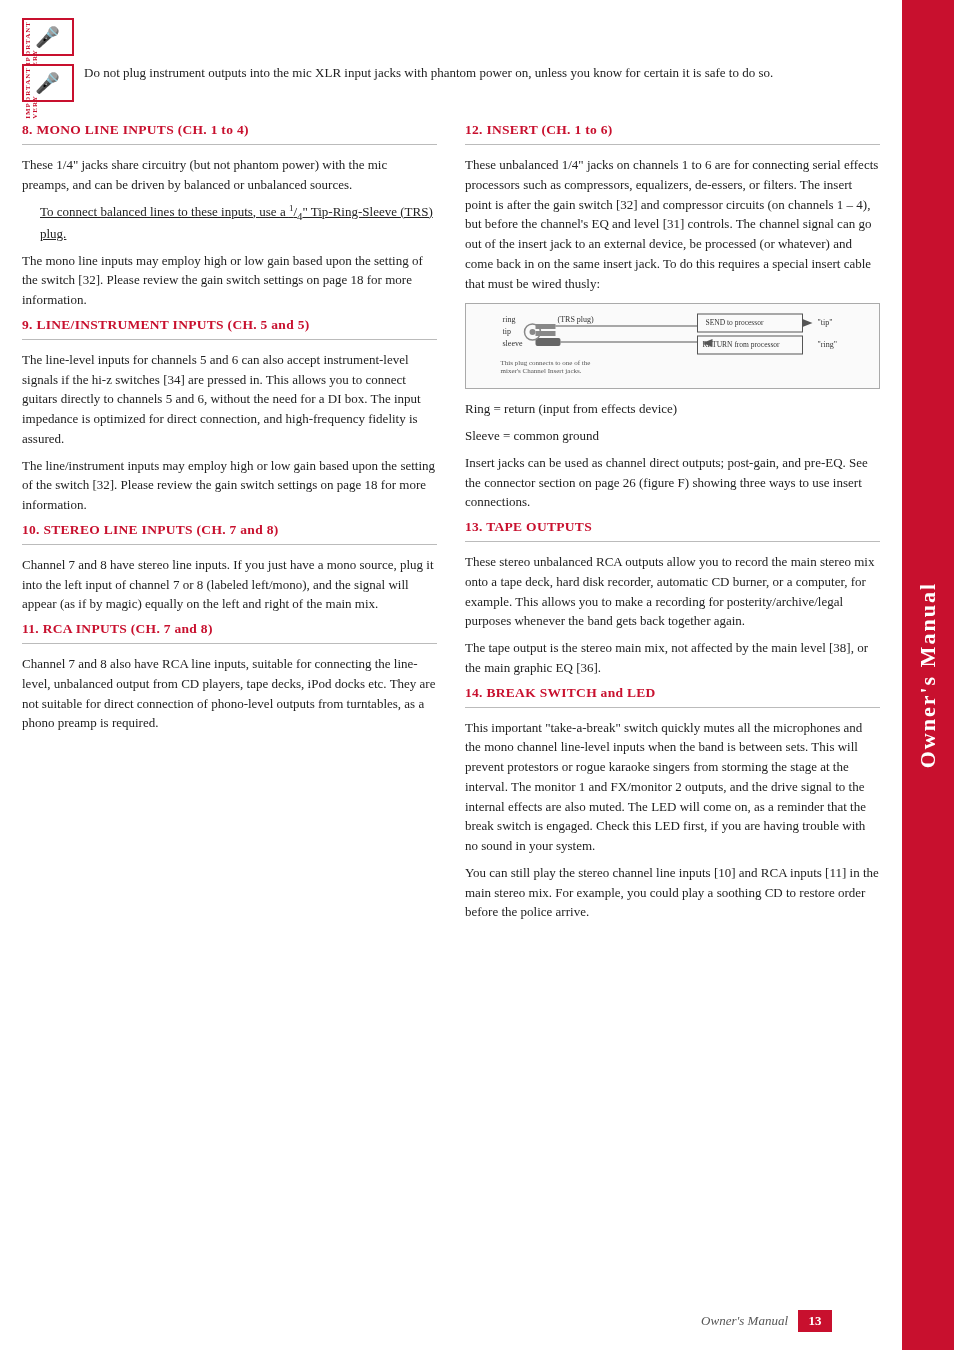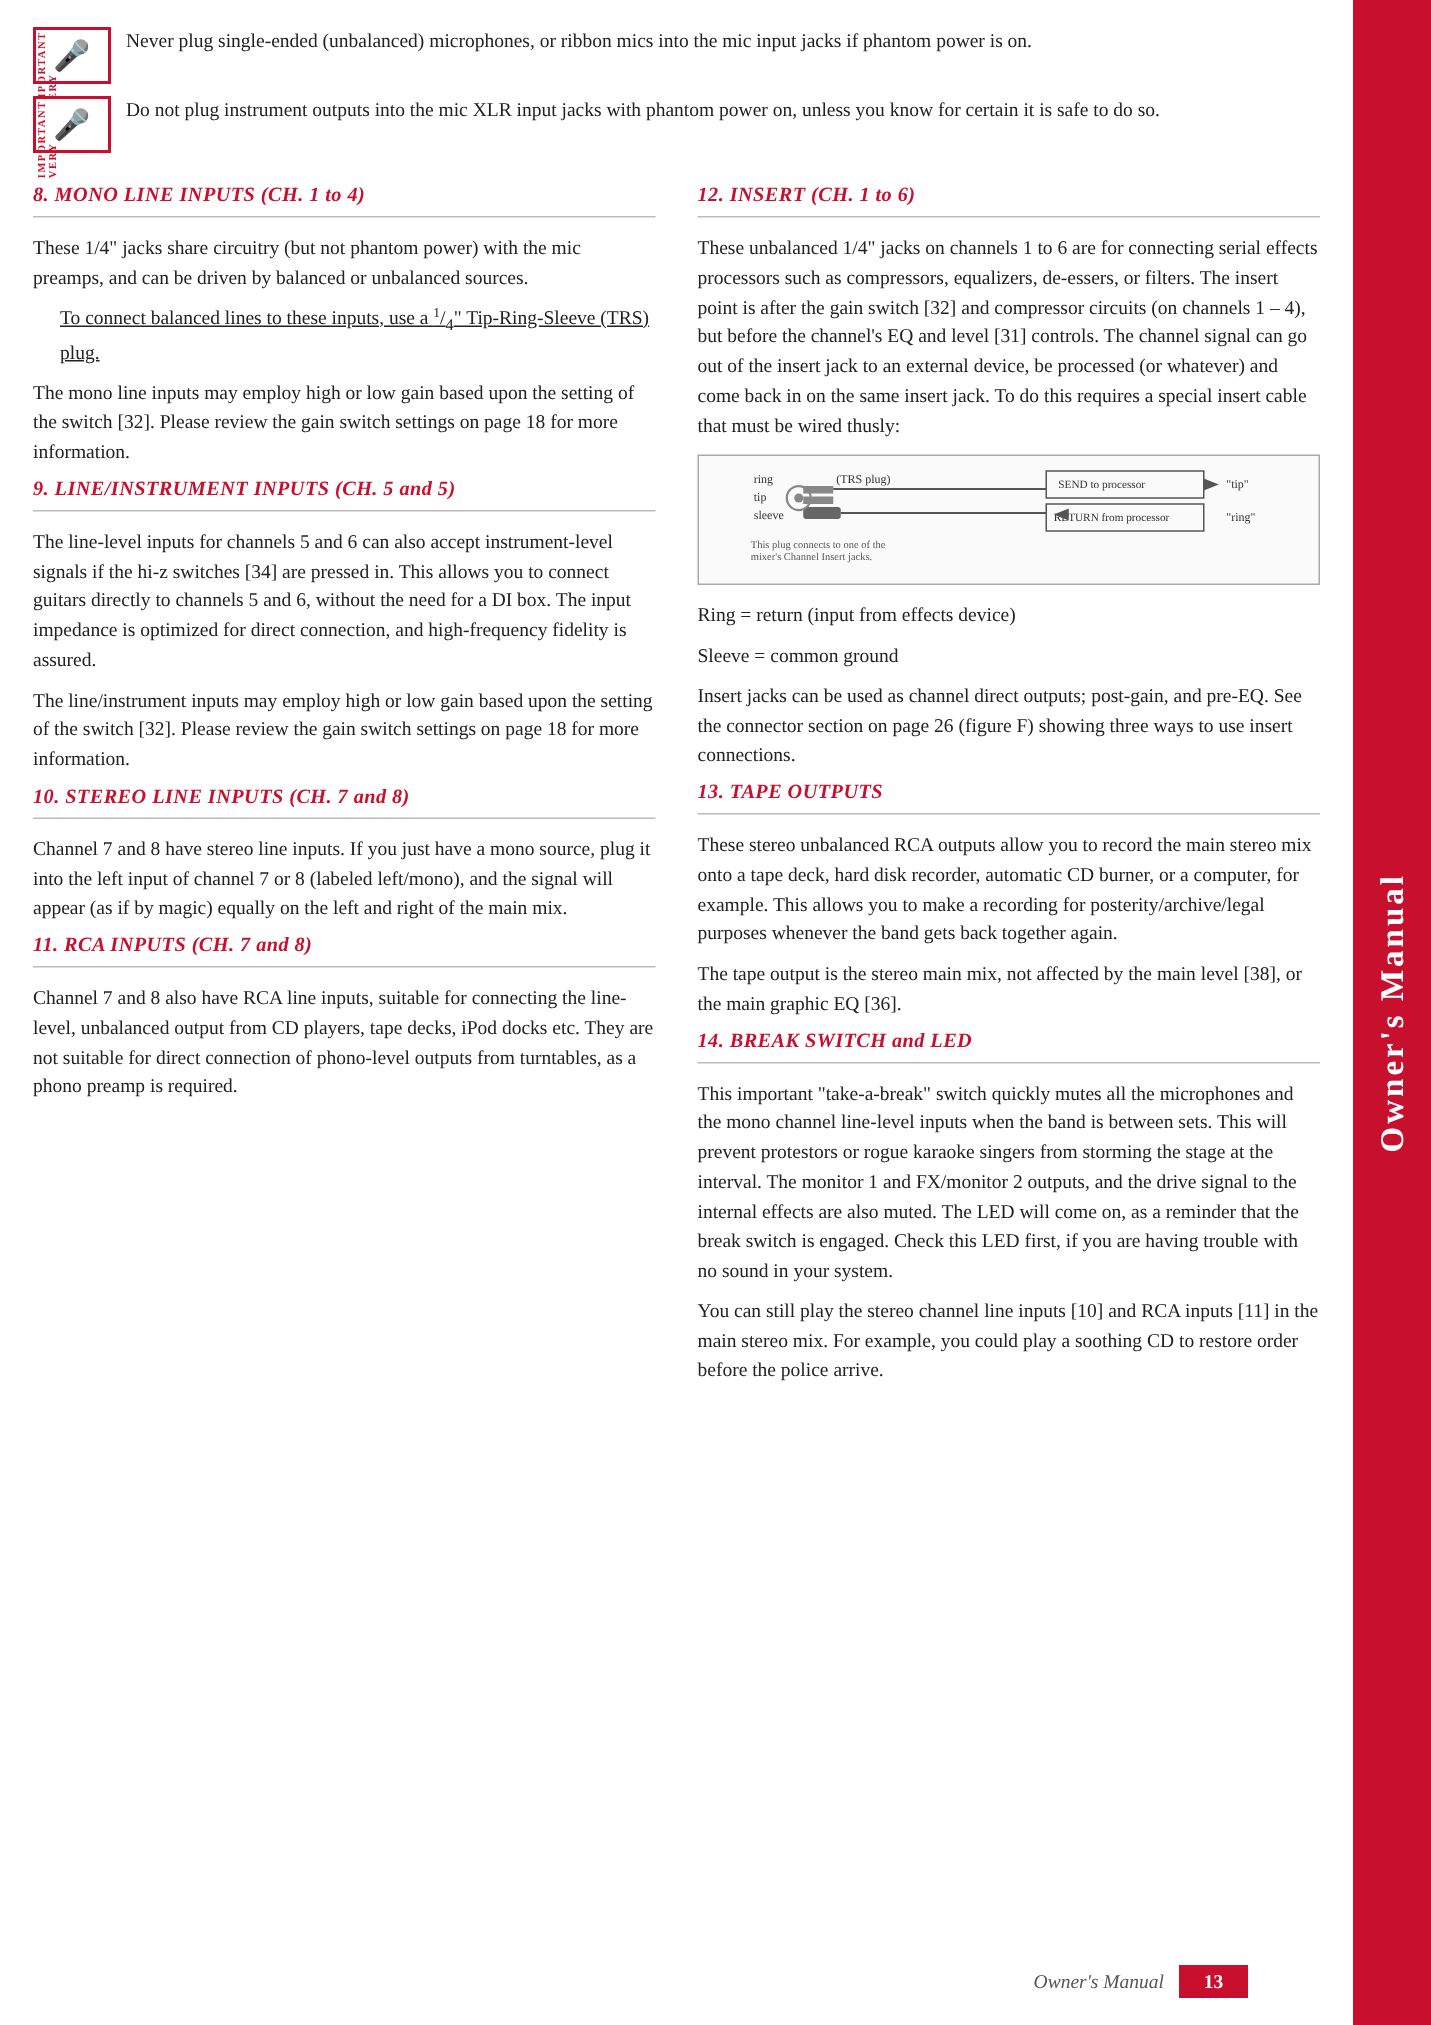--- a/index.html
+++ b/index.html
@@ -120,21 +120,20 @@
       font-size: 13.5px;
       font-weight: bold;
       color: #c8102e;
       margin-bottom: 6px;
       margin-top: 14px;
       letter-spacing: 0.3px;
     }
 
     .section-title:first-child {
       margin-top: 0;
-      font-style: italic;
     }
 
     p {
       font-size: 13px;
       line-height: 1.52;
       margin-bottom: 7px;
       text-align: left;
     }
 
     p.indented {
@@ -166,21 +165,21 @@
       gap: 10px;
     }
 
     .footer-label {
       font-size: 13px;
       font-style: italic;
       color: #555;
     }
 
     .page-number-box {
-      width: 46px;
+      width: 34px;
       height: 22px;
       background: #c8102e;
       color: #fff;
       font-size: 13px;
       font-weight: bold;
       display: flex;
       align-items: center;
       justify-content: center;
     }
 
@@ -197,21 +196,20 @@
 
 <div class="page-container">
   <div class="main-content">
 
     <div class="warning-boxes">
       <div class="warning-box">
         <div class="warning-icon">
           <span class="vi-text">VERY IMPORTANT</span>
           <span class="mic-symbol">🎤</span>
         </div>
-        <div class="warning-text">Never plug single-ended (unbalanced) microphones, or ribbon mics into the mic input jacks if phantom power is on.</div>
       </div>
       <div class="warning-box">
         <div class="warning-icon">
           <span class="vi-text">VERY IMPORTANT</span>
           <span class="mic-symbol">🎤</span>
         </div>
         <div class="warning-text">Do not plug instrument outputs into the mic XLR input jacks with phantom power on, unless you know for certain it is safe to do so.</div>
       </div>
     </div>
 

